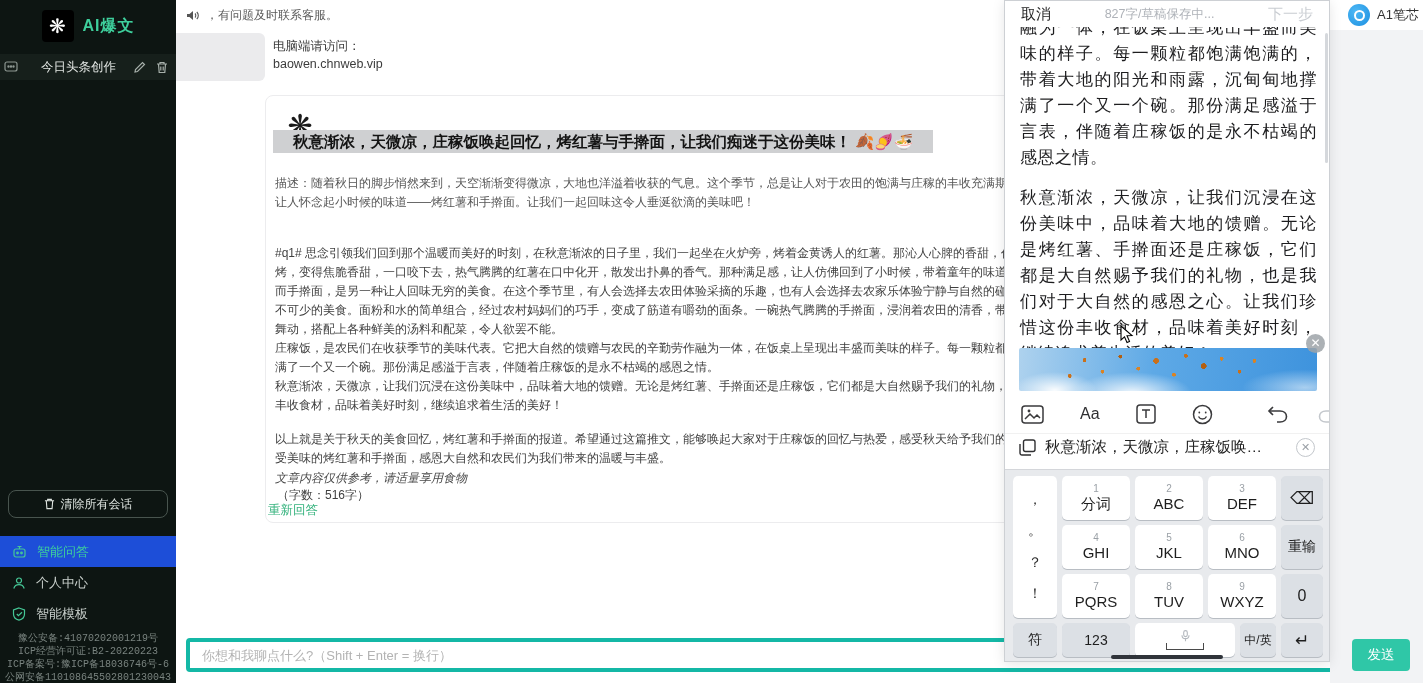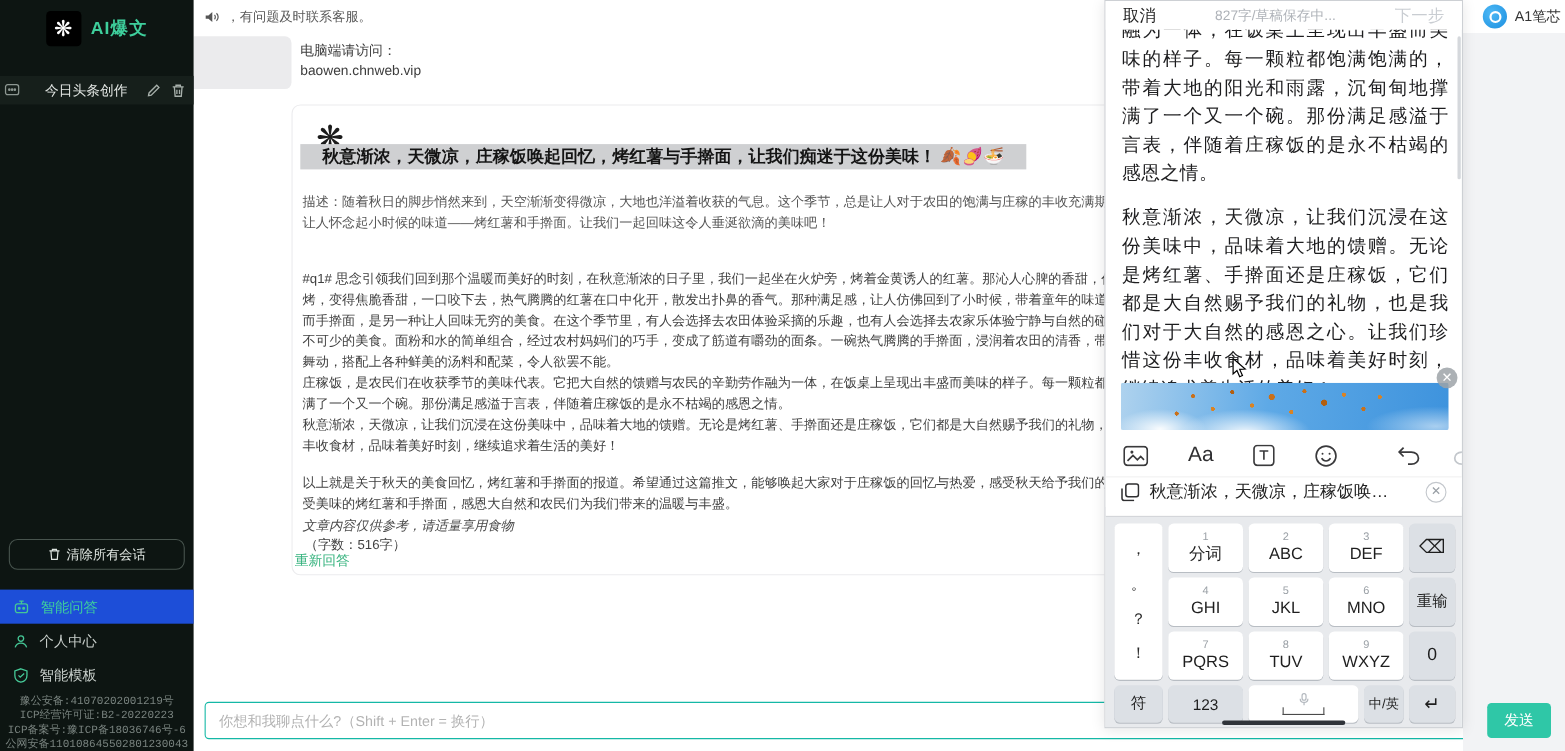--- a/index.html
+++ b/index.html
@@ -5,21 +5,21 @@
   * { margin:0; padding:0; box-sizing:border-box; }
   html,body { width:1423px; height:683px; overflow:hidden; font-family:"Liberation Sans","DejaVu Sans",sans-serif; background:#fff; }
   .app { position:relative; width:1423px; height:683px; }
 
   
   .sidebar { position:absolute; left:0; top:0; width:176px; height:683px; background:#0d1512; color:#e8ece9; z-index:5; }
   .logo-row { display:flex; align-items:center; justify-content:center; gap:9px; padding-top:8px; height:44px; }
   .logo-box { width:32px; height:32px; background:#000; border-radius:4px; display:flex; align-items:center; justify-content:center; color:#fff; font-size:20px; }
   .logo-text { color:#3ecf9c; font-size:16px; font-weight:bold; letter-spacing:1px; }
   .new-chat { margin:14px 10px 0; height:34px; border:1px dashed #2f6b52; border-radius:6px; color:#45c796; font-size:13px; display:flex; align-items:center; justify-content:center; cursor:pointer; }
-  .conv-row { margin-top:25px; height:26px; background:#161f1b; display:flex; align-items:center; padding:0 8px; font-size:12.5px; color:#e3e7e4; }
+  .conv-row { margin-top:10px; height:26px; background:#161f1b; display:flex; align-items:center; padding:0 8px; font-size:12.5px; color:#e3e7e4; }
   .conv-icon { color:#8d9792; margin-right:6px; margin-left:-4px; flex:0 0 auto; }
   .conv-label { flex:1; text-align:center; }
   .conv-actions { display:flex; gap:10px; color:#a7b0ab; }
   .conv-actions svg { display:block; }
   .clear-btn { position:absolute; left:8px; right:8px; top:490px; height:28px; border:1px solid #48544e; border-radius:8px; display:flex; align-items:center; justify-content:center; gap:6px; font-size:12px; color:#dfe5e1; cursor:pointer; }
   .side-menu { position:absolute; left:0; right:0; top:536px; }
   .menu-item { height:31px; display:flex; align-items:center; gap:10px; padding:0 12px; font-size:13px; color:#c9d0cc; cursor:pointer; }
   .menu-item .mi { color:#45c796; display:flex; }
   .menu-item.active { background:#1d4ed8; color:#3ecf9c; }
   .side-footer { position:absolute; left:0; right:0; top:632px; text-align:center; font-size:10px; line-height:13px; color:#79837f;font-family:Liberation Mono, monospace; }
@@ -36,21 +36,21 @@
   .msg-title .hl { background:#cfd0d2; padding:3px 20px; }
   .desc-block { position:absolute; left:9px; top:78px; font-size:12px; line-height:19px; color:#555; }
   .body-block { position:absolute; left:9px; top:148px; font-size:12px; line-height:19px; color:#3f3f3f; }
   .close-block { position:absolute; left:9px; top:334px; font-size:12px; line-height:19px; color:#3f3f3f; }
   .line { white-space:nowrap; }
   .disclaimer { position:absolute; left:9px; top:374px; font-style:italic; font-size:12px; color:#4a4a4a; white-space:nowrap; }
   .wordcount { position:absolute; left:11px; top:391px; font-size:12px; color:#3f3f3f; }
   .regen { position:absolute; left:2px; top:406px; font-size:12.5px; color:#36b37e; cursor:pointer; }
 
   .composer { position:absolute; left:10px; right:78px; top:638px; height:34px; }
-  .composer input { width:100%; height:100%; border:1px solid #14b8a6; border-radius:4px; padding:0 12px; font-size:13px; color:#4d7c0f; outline:none; font-family:inherit; }
+  .composer input { width:100%; height:100%; border:4px solid #14b8a6; border-radius:4px; padding:0 12px; font-size:13px; color:#4d7c0f; outline:none; font-family:inherit; }
   .composer input::placeholder { color:#b3b3b3; }
   .send-btn { position:absolute; left:1352px; top:639px; width:58px; height:32px; background:#2fc7a7; color:#fff; font-size:13.5px; border:none; border-radius:4px; cursor:pointer; z-index:8; font-family:inherit; }
 
   .right-strip { position:absolute; left:1330px; top:30px; right:0; bottom:0; background:#f2f3f5; }
   .account-row { position:absolute; left:1330px; top:0; right:0; height:30px; background:#fff; display:flex; align-items:center; gap:7px; padding-left:18px; z-index:6; }
   .acct-logo { width:22px; height:22px; border-radius:50%; background:radial-gradient(circle at 35% 35%, #4db8f5, #1c8fe0); position:relative; }
   .acct-logo::after { content:""; position:absolute; left:6px; top:6px; width:7px; height:7px; border:2px solid #fff; border-radius:50%; }
   .acct-name { font-size:13px; color:#333; }
 
   
@@ -79,21 +79,21 @@
       radial-gradient(ellipse 60px 26px at 12% 98%, rgba(255,255,255,.95), rgba(255,255,255,0) 70%),
       radial-gradient(ellipse 85px 30px at 38% 105%, rgba(255,255,255,.9), rgba(255,255,255,0) 70%),
       radial-gradient(ellipse 90px 26px at 96% 92%, rgba(255,255,255,.55), rgba(255,255,255,0) 70%),
       linear-gradient(95deg, #aed2ee 0%, #5ea9e6 45%, #3e93dd 100%);
   }
   .banner-close { position:absolute; top:-14px; right:-8px; width:19px; height:19px; border-radius:50%; background:rgba(158,163,168,.85); color:#fff; font-size:12px; line-height:19px; text-align:center; cursor:pointer; }
 
   .p-toolbar { position:absolute; left:0; top:394px; right:0; height:38px; display:flex; align-items:center; padding:0 16px; color:#3a3a3c; z-index:2; }
   .tool { flex:0 0 auto; display:flex; align-items:center; justify-content:center; cursor:pointer; }
   .tool + .tool { margin-left:36px; }
-  .tool.aa { font-size:19px; color:#2f2f31; letter-spacing:0; font-weight:400; }
+  .tool.aa { font-size:16px; color:#2f2f31; letter-spacing:0; font-weight:400; }
   .tdivider { width:1px; height:20px; background:#e0e0e0; margin-left:30px; }
   .tool.redo { color:#c3c7cc; }
 
   .clipbar { position:absolute; left:0; top:432px; right:0; height:28px; border-top:1px solid #f1f1f1; display:flex; align-items:center; padding:0 14px; z-index:2; background:#fff; }
   .clip-icon { color:#2f2f31; margin-right:9px; display:flex; }
   .clip-text { flex:1; font-size:15.5px; color:#232323; white-space:nowrap; overflow:hidden; }
   .clip-close { width:19px; height:19px; border:1px solid #c3c7cc; border-radius:50%; color:#9aa0a6; font-size:11px; line-height:17px; text-align:center; cursor:pointer; }
 
   .keyboard { position:absolute; left:0; top:468px; right:0; bottom:0; background:#e8eaed; border-top:1px solid #d4d6da; z-index:2; }
   .key { position:absolute; border-radius:5px; background:#fff; box-shadow:0 1px 0 #b8bdc3; display:flex; flex-direction:column; align-items:center; justify-content:center; cursor:pointer; color:#1e1e1e; }

